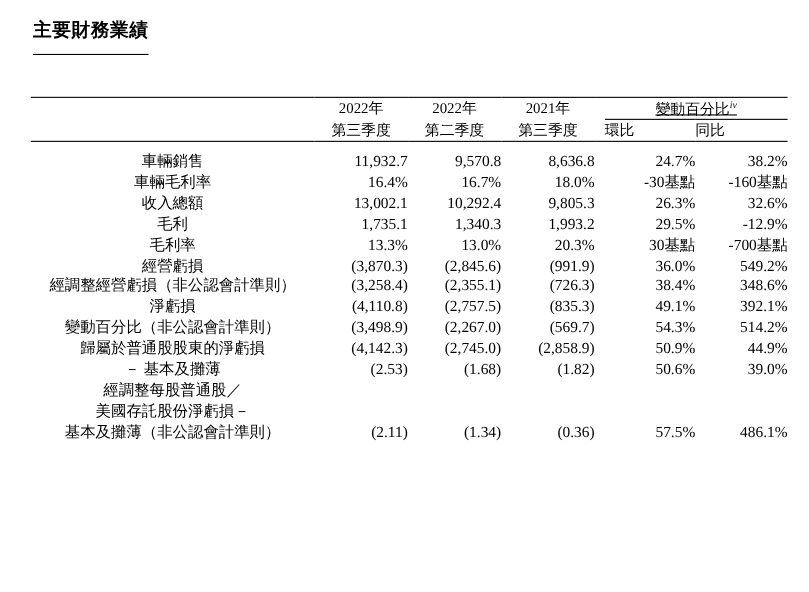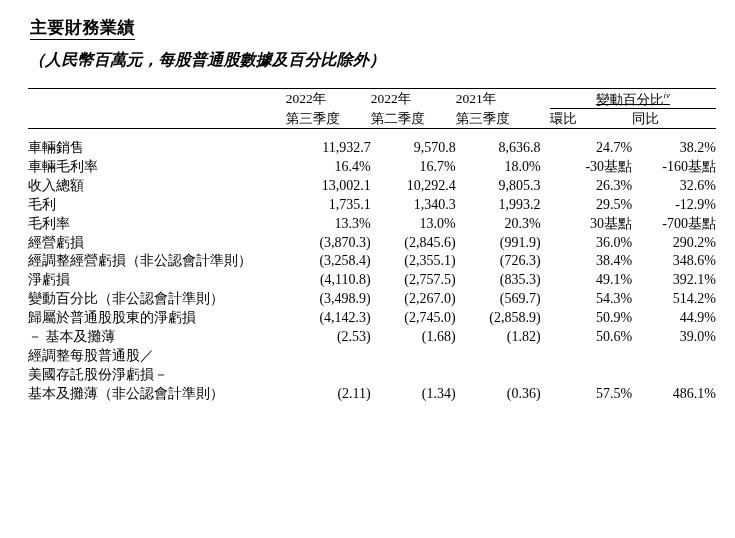--- a/index.html
+++ b/index.html
@@ -22,21 +22,21 @@
     height: 538px;
   }
   .title {
     position: absolute;
     left: 30px;
     top: 18px;
     font-size: 17px;
     font-weight: bold;
     letter-spacing: 0.5px;
     border-bottom: 1.5px solid #000;
-    padding-bottom: 1px;
+    padding-bottom: 11px;
     line-height: 1.2;
   }
   .subtitle {
     position: absolute;
     left: 29px;
     top: 50px;
     font-size: 16px;
     font-style: italic;
     font-weight: bold;
     letter-spacing: 0.2px;
@@ -55,21 +55,21 @@
     vertical-align: bottom;
     font-weight: normal;
   }
   
   .c-label { width: 268px; }
   .c-num   { width: 95px; }
   .c-gap   { width: 12px; }
   .c-pct   { width: 93px; }
 
   .hdr-cell {
-    text-align: left;
+    text-align: center;
     font-weight: bold;
     font-size: 13.5px;
     line-height: 1.45;
     padding-right: 2px;
     padding-bottom: 2px;
   }
   .hdr-row-top td { padding-top: 4px; }
   .hdr-span {
     text-align: center;
     font-weight: bold;
@@ -99,21 +99,21 @@
     border-bottom: 1.1px solid #000;
     text-decoration: underline;
   }
   .spacer-row td { height: 10px; }
   .data-row td {
     padding-top: 3.5px;
     padding-bottom: 3.5px;
     line-height: 1.35;
   }
   .lbl {
-    text-align: left;
+    text-align: center;
     font-size: 14px;
     white-space: nowrap;
   }
   .lbl-ind {
     padding-left: 30px;
     margin-left: 28px;
   }
   .lbl-ind2 {
     padding-left: 58px;
   }
@@ -123,21 +123,20 @@
     padding-right: 2px;
     white-space: nowrap;
   }
 </style>
 </head>
 <body>
 
 <div class="page">
 
   <div class="title">主要財務業績</div>
-  <div class="subtitle">（人民幣百萬元，每股普通股數據及百分比除外）</div>
 
   <table class="fin">
     <colgroup>
       <col class="c-label">
       <col class="c-num">
       <col class="c-num">
       <col class="c-num">
       <col class="c-gap">
       <col class="c-pct">
       <col class="c-pct">
@@ -219,21 +218,21 @@
           <td class="num">30基點</td>
           <td class="num">-700基點</td>
         </tr>
         <tr class="data-row">
           <td class="lbl">經營虧損</td>
           <td class="num">(3,870.3)</td>
           <td class="num">(2,845.6)</td>
           <td class="num">(991.9)</td>
           <td></td>
           <td class="num">36.0%</td>
-          <td class="num">290.2%</td>
+          <td class="num">549.2%</td>
         </tr>
         <tr class="data-row">
           <td class="lbl">經調整經營虧損（非公認會計準則）</td>
           <td class="num">(3,258.4)</td>
           <td class="num">(2,355.1)</td>
           <td class="num">(726.3)</td>
           <td></td>
           <td class="num">38.4%</td>
           <td class="num">348.6%</td>
         </tr>

